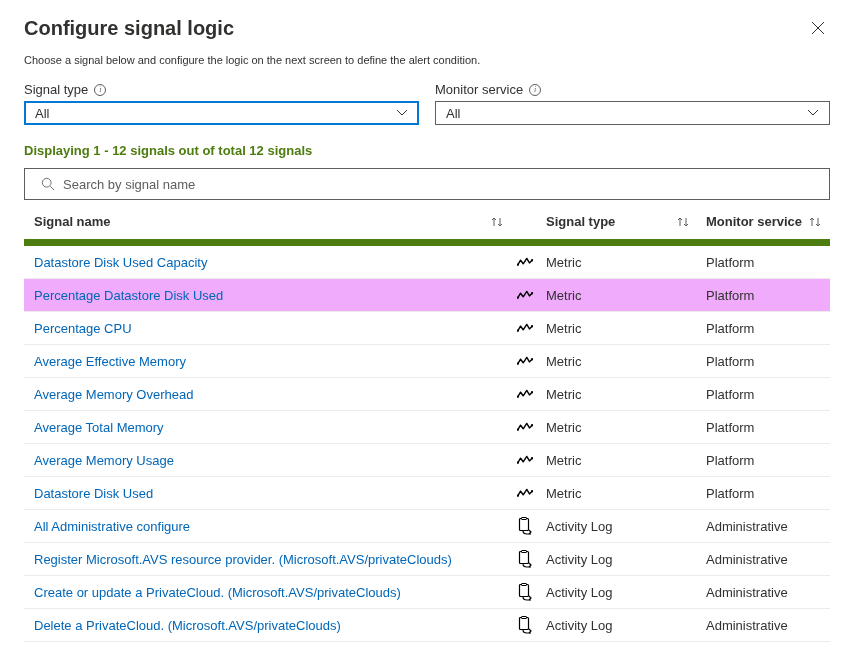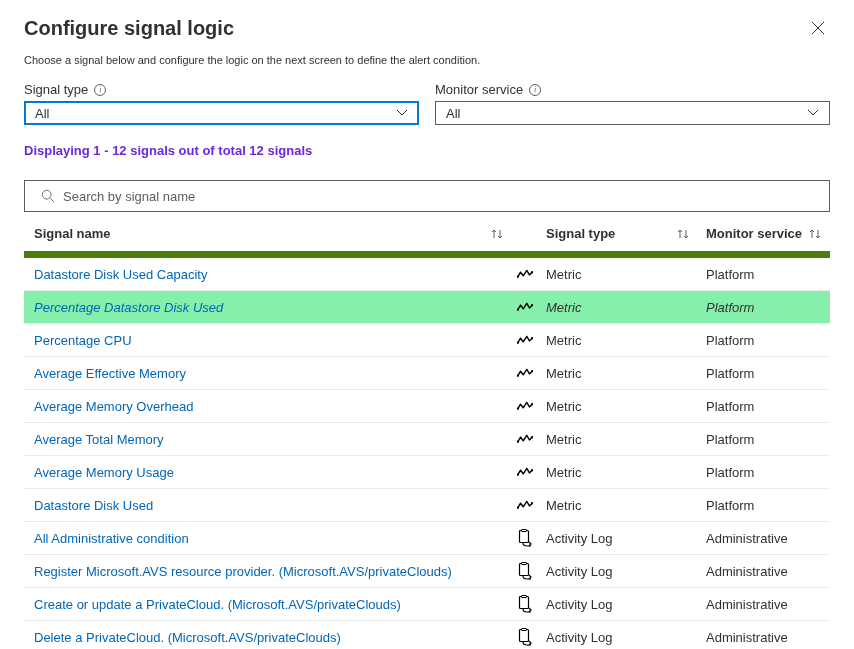--- a/index.html
+++ b/index.html
@@ -83,22 +83,22 @@
     .chevron {
       width: 12px;
       height: 12px;
       display: inline-flex;
       align-items: center;
       justify-content: center;
     }
     .count-text {
       font-weight: 600;
       font-size: 13px;
-      color: #6d28d9;
-      margin-bottom: 22px;
+      color: #4d7c0f;
+      margin-bottom: 10px;
     }
     .search-box {
       width: 100%;
       height: 32px;
       border: 1px solid #605e5c;
       display: flex;
       align-items: center;
       padding: 0 16px;
       margin-bottom: 4px;
     }
@@ -126,22 +126,21 @@
       height: 42px;
       align-items: center;
     }
     .table-row {
       display: flex;
       border-bottom: 1px solid #edebe9;
       height: 33px;
       align-items: center;
     }
     .table-row.highlighted {
-      background: #86efac;
-      font-style: italic;
+      background: #f0abfc;
     }
     .col-name {
       width: 488px;
       padding-left: 10px;
       display: flex;
       align-items: center;
       justify-content: space-between;
       padding-right: 8px;
     }
     .col-icon {
@@ -435,21 +434,21 @@
         </div>
         <div class="col-type">
           <span class="cell-text">Metric</span>
         </div>
         <div class="col-monitor">
           <span class="cell-text">Platform</span>
         </div>
       </div>
       <div class="table-row">
         <div class="col-name">
-          <span class="link">All Administrative condition</span>
+          <span class="link">All Administrative configure</span>
         </div>
         <div class="col-icon">
           <span class="signal-icon">
             <svg width="16" height="18" viewBox="0 0 16 18">
               <rect x="2.5" y="1.5" width="9" height="12" rx="1" fill="none" stroke="#000" stroke-width="1.2"></rect>
               <rect x="5" y="0.5" width="4" height="2" fill="#fff" stroke="#000" stroke-width="1"></rect>
               <path d="M6 14 C6 16 8 17 10 17 L14 17" fill="none" stroke="#000" stroke-width="1.2"></path>
               <path d="M12 15 L14 17 L12 19" fill="none" stroke="#000" stroke-width="1.2" transform="translate(0,-2)"></path>
             </svg>
           </span>

